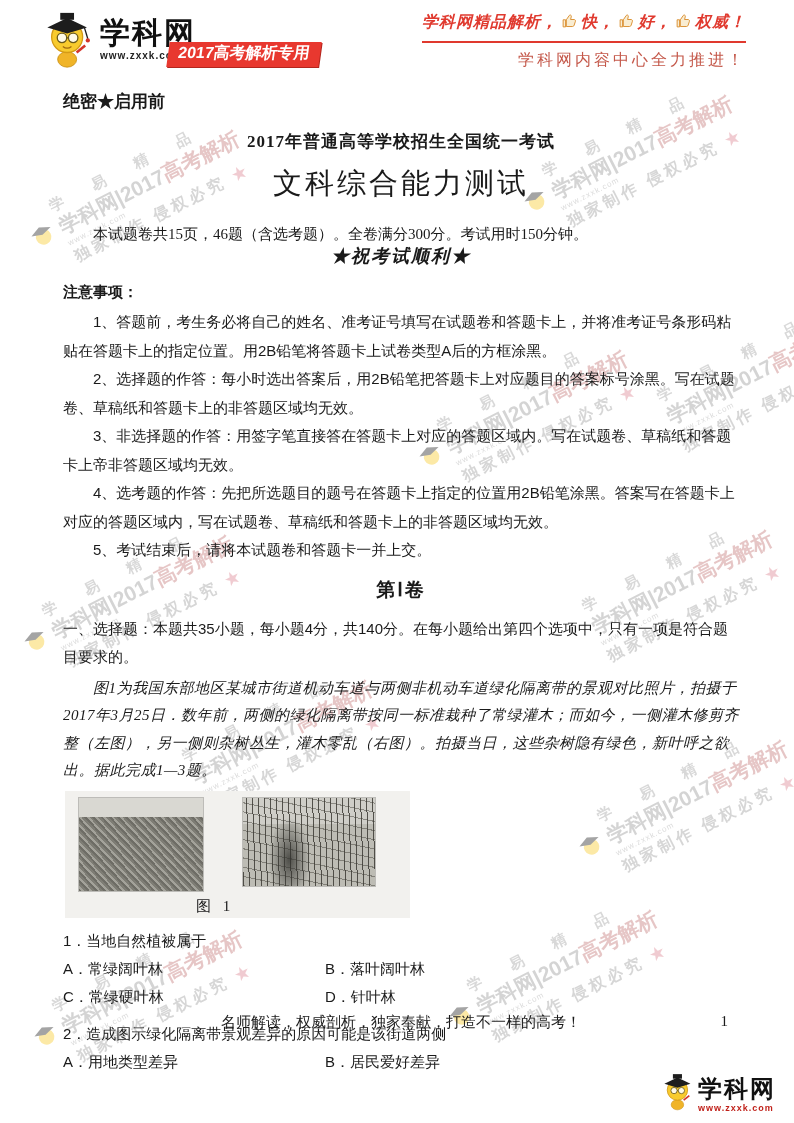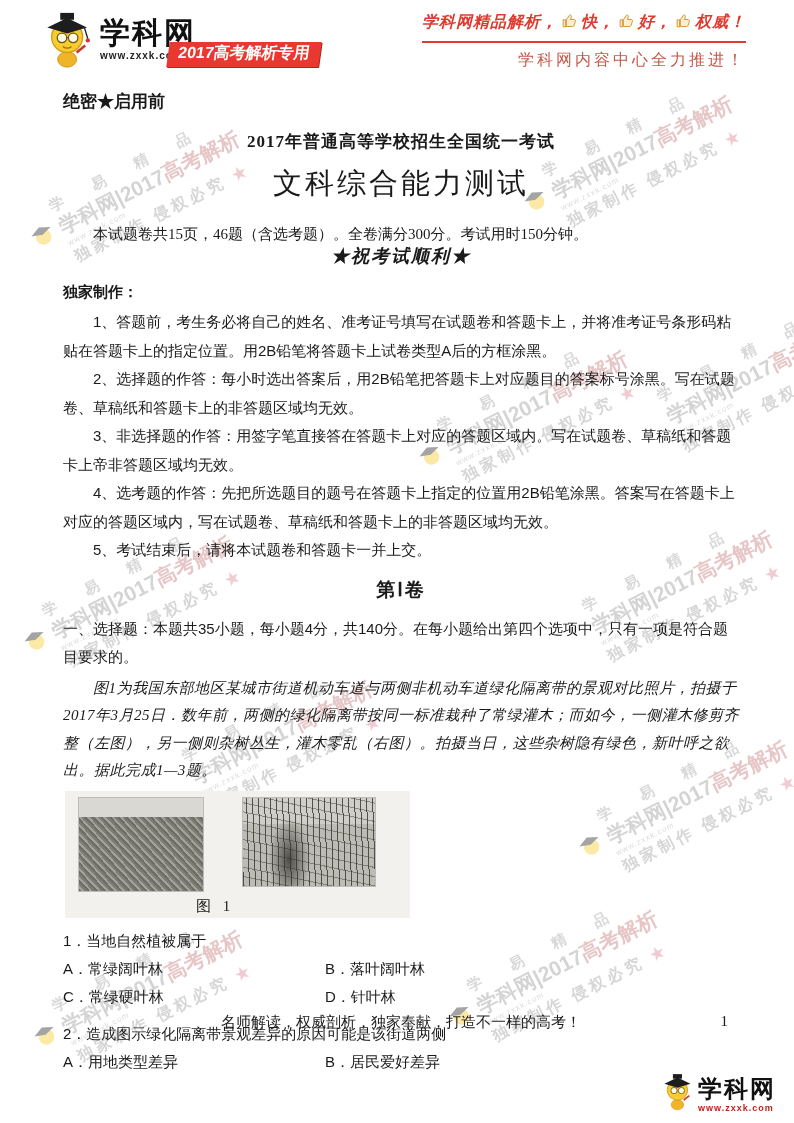--- a/index.html
+++ b/index.html
@@ -232,21 +232,21 @@
     </div>
     <div class="slogan-l2">学科网内容中心全力推进！</div>
   </div>
 
   <div class="content">
     <div class="classification">绝密★启用前</div>
     <div class="exam-title">2017年普通高等学校招生全国统一考试</div>
     <div class="subject-title">文科综合能力测试</div>
     <div class="paper-info">本试题卷共15页，46题（含选考题）。全卷满分300分。考试用时150分钟。</div>
     <div class="wish">★祝考试顺利★</div>
-    <div class="notice-heading">独家制作：</div>
+    <div class="notice-heading">注意事项：</div>
     <div class="notices">
       <p class="notice">1、答题前，考生务必将自己的姓名、准考证号填写在试题卷和答题卡上，并将准考证号条形码粘贴在答题卡上的指定位置。用2B铅笔将答题卡上试卷类型A后的方框涂黑。</p>
       <p class="notice">2、选择题的作答：每小时选出答案后，用2B铅笔把答题卡上对应题目的答案标号涂黑。写在试题卷、草稿纸和答题卡上的非答题区域均无效。</p>
       <p class="notice">3、非选择题的作答：用签字笔直接答在答题卡上对应的答题区域内。写在试题卷、草稿纸和答题卡上帝非答题区域均无效。</p>
       <p class="notice">4、选考题的作答：先把所选题目的题号在答题卡上指定的位置用2B铅笔涂黑。答案写在答题卡上对应的答题区域内，写在试题卷、草稿纸和答题卡上的非答题区域均无效。</p>
       <p class="notice">5、考试结束后，请将本试题卷和答题卡一并上交。</p>
     </div>
     <div class="part-heading">第Ⅰ卷</div>
     <div class="section-intro">一、选择题：本题共35小题，每小题4分，共140分。在每小题给出第四个选项中，只有一项是符合题目要求的。</div>
     <div class="passage">图1为我国东部地区某城市街道机动车道与两侧非机动车道绿化隔离带的景观对比照片，拍摄于2017年3月25日．数年前，两侧的绿化隔离带按同一标准栽种了常绿灌木；而如今，一侧灌木修剪齐整（左图），另一侧则杂树丛生，灌木零乱（右图）。拍摄当日，这些杂树隐有绿色，新叶呼之欲出。据此完成1—3题。</div>

